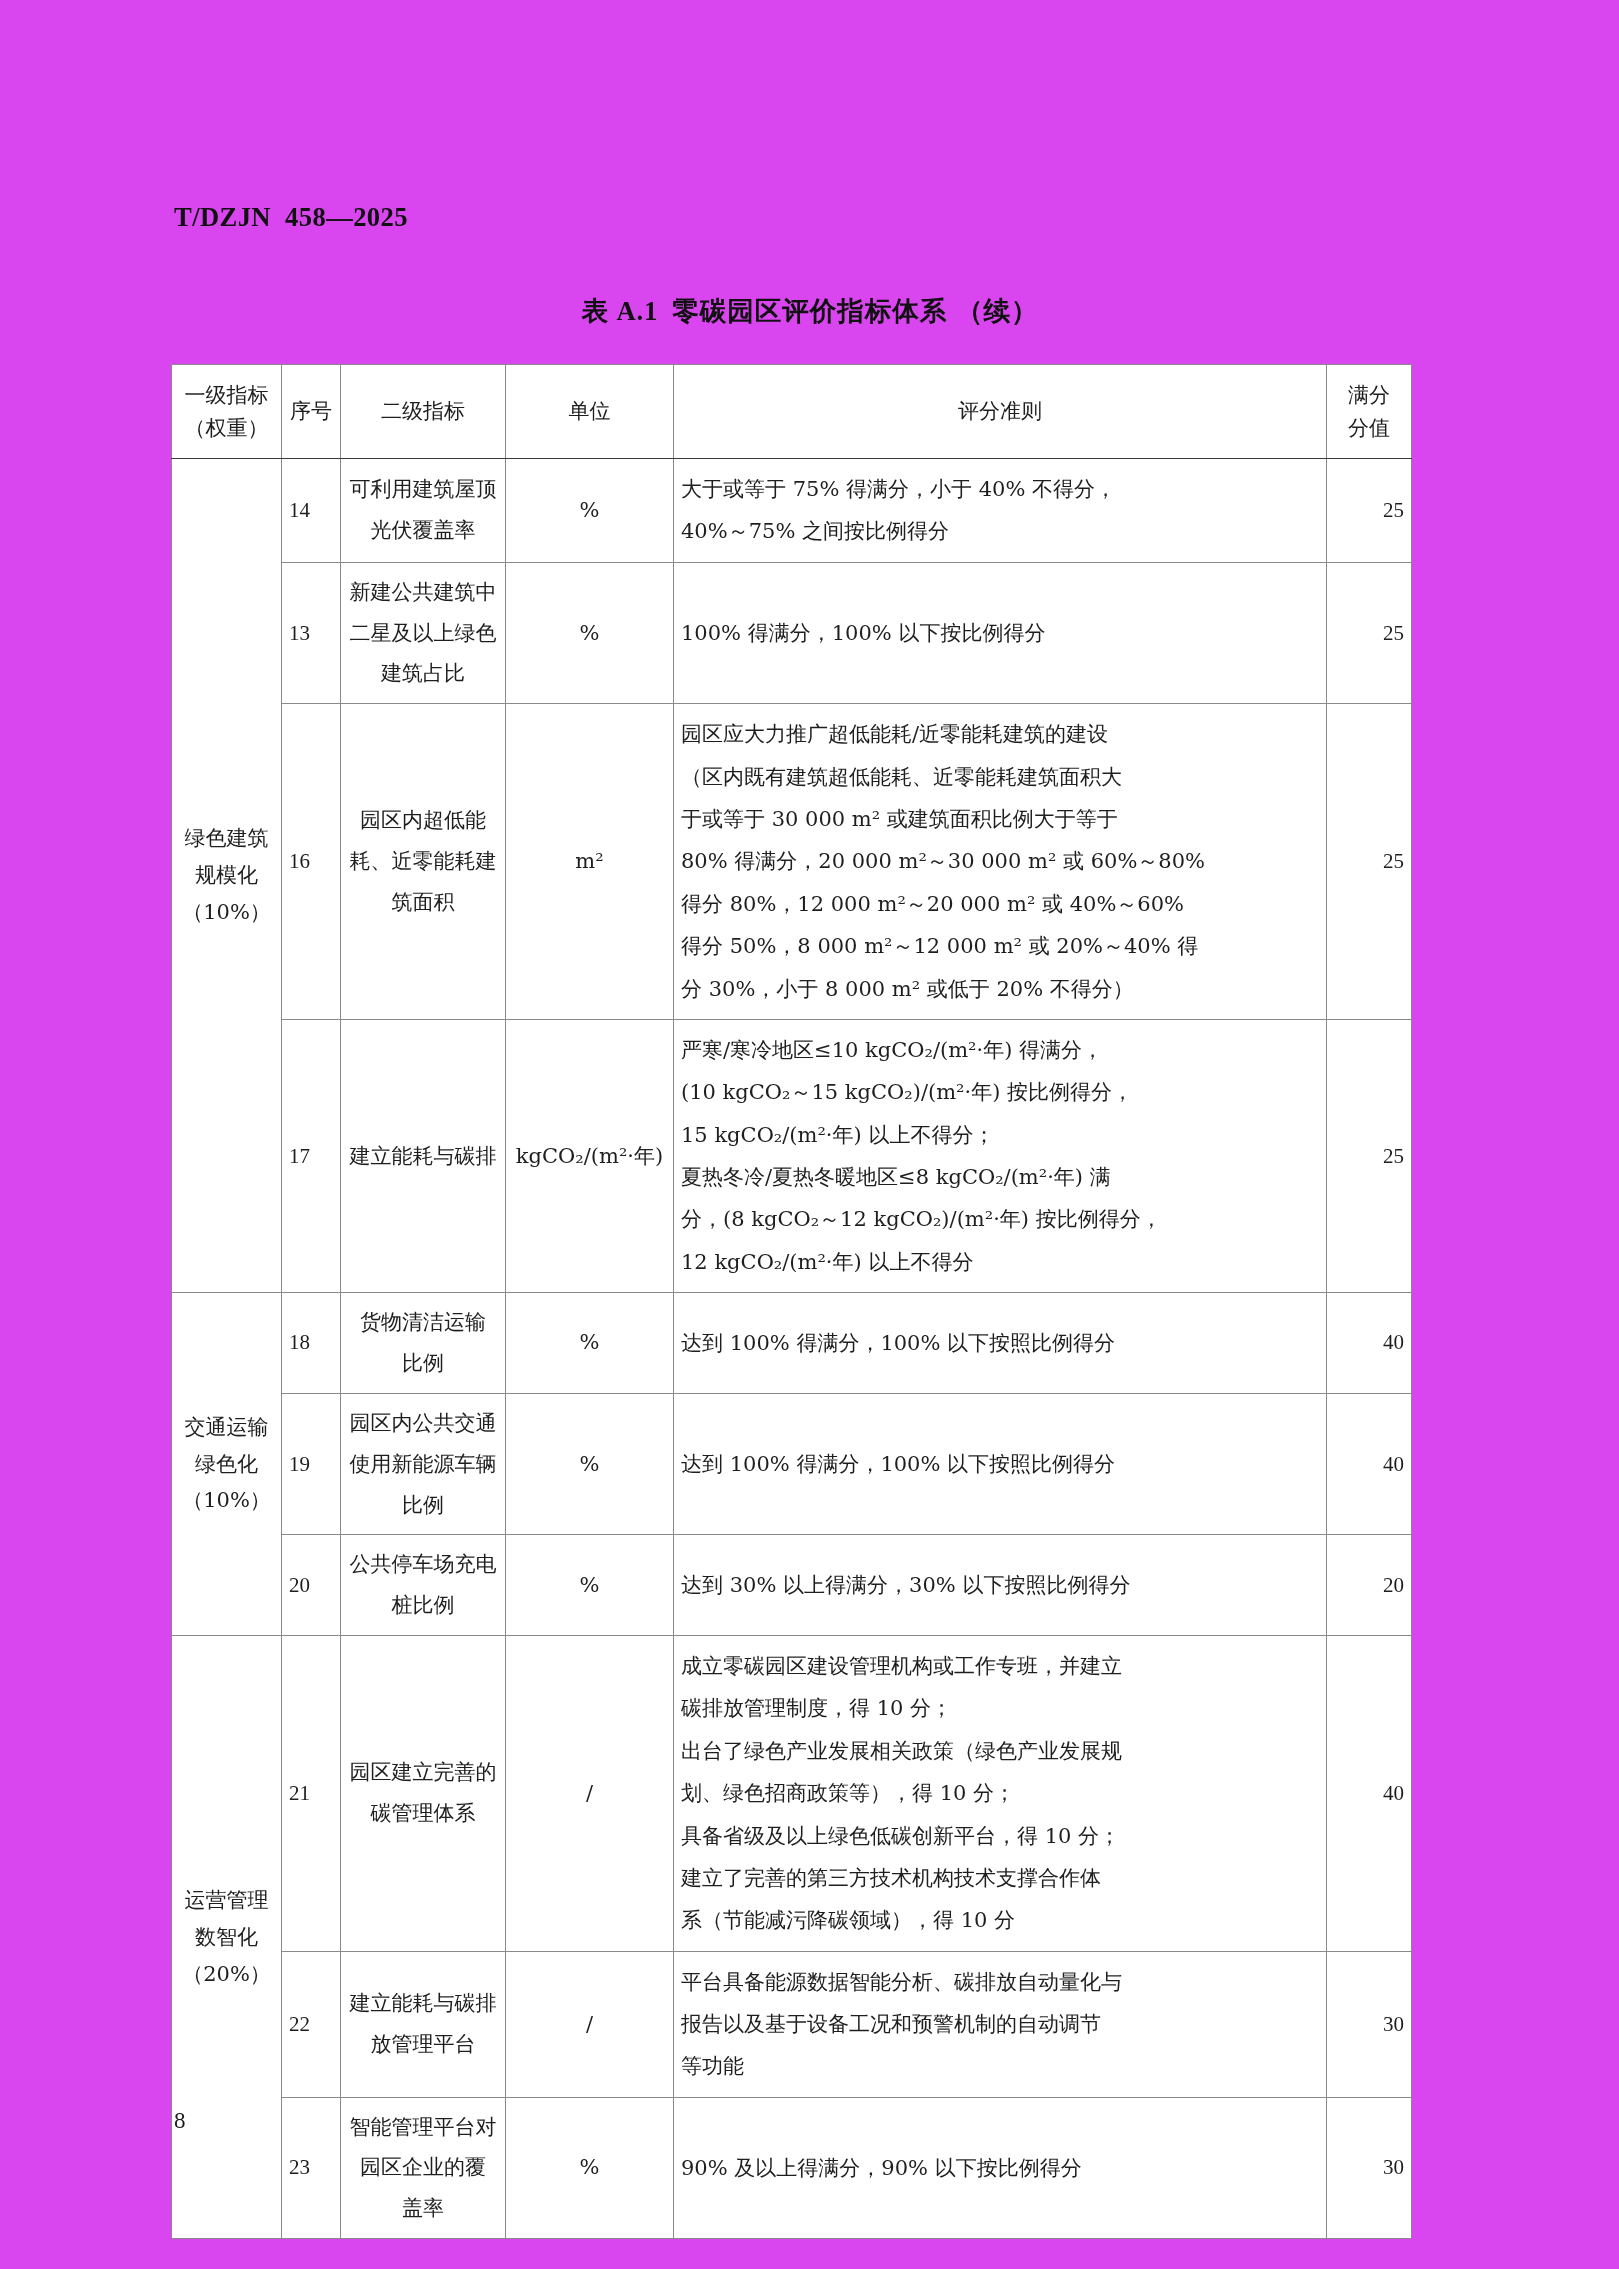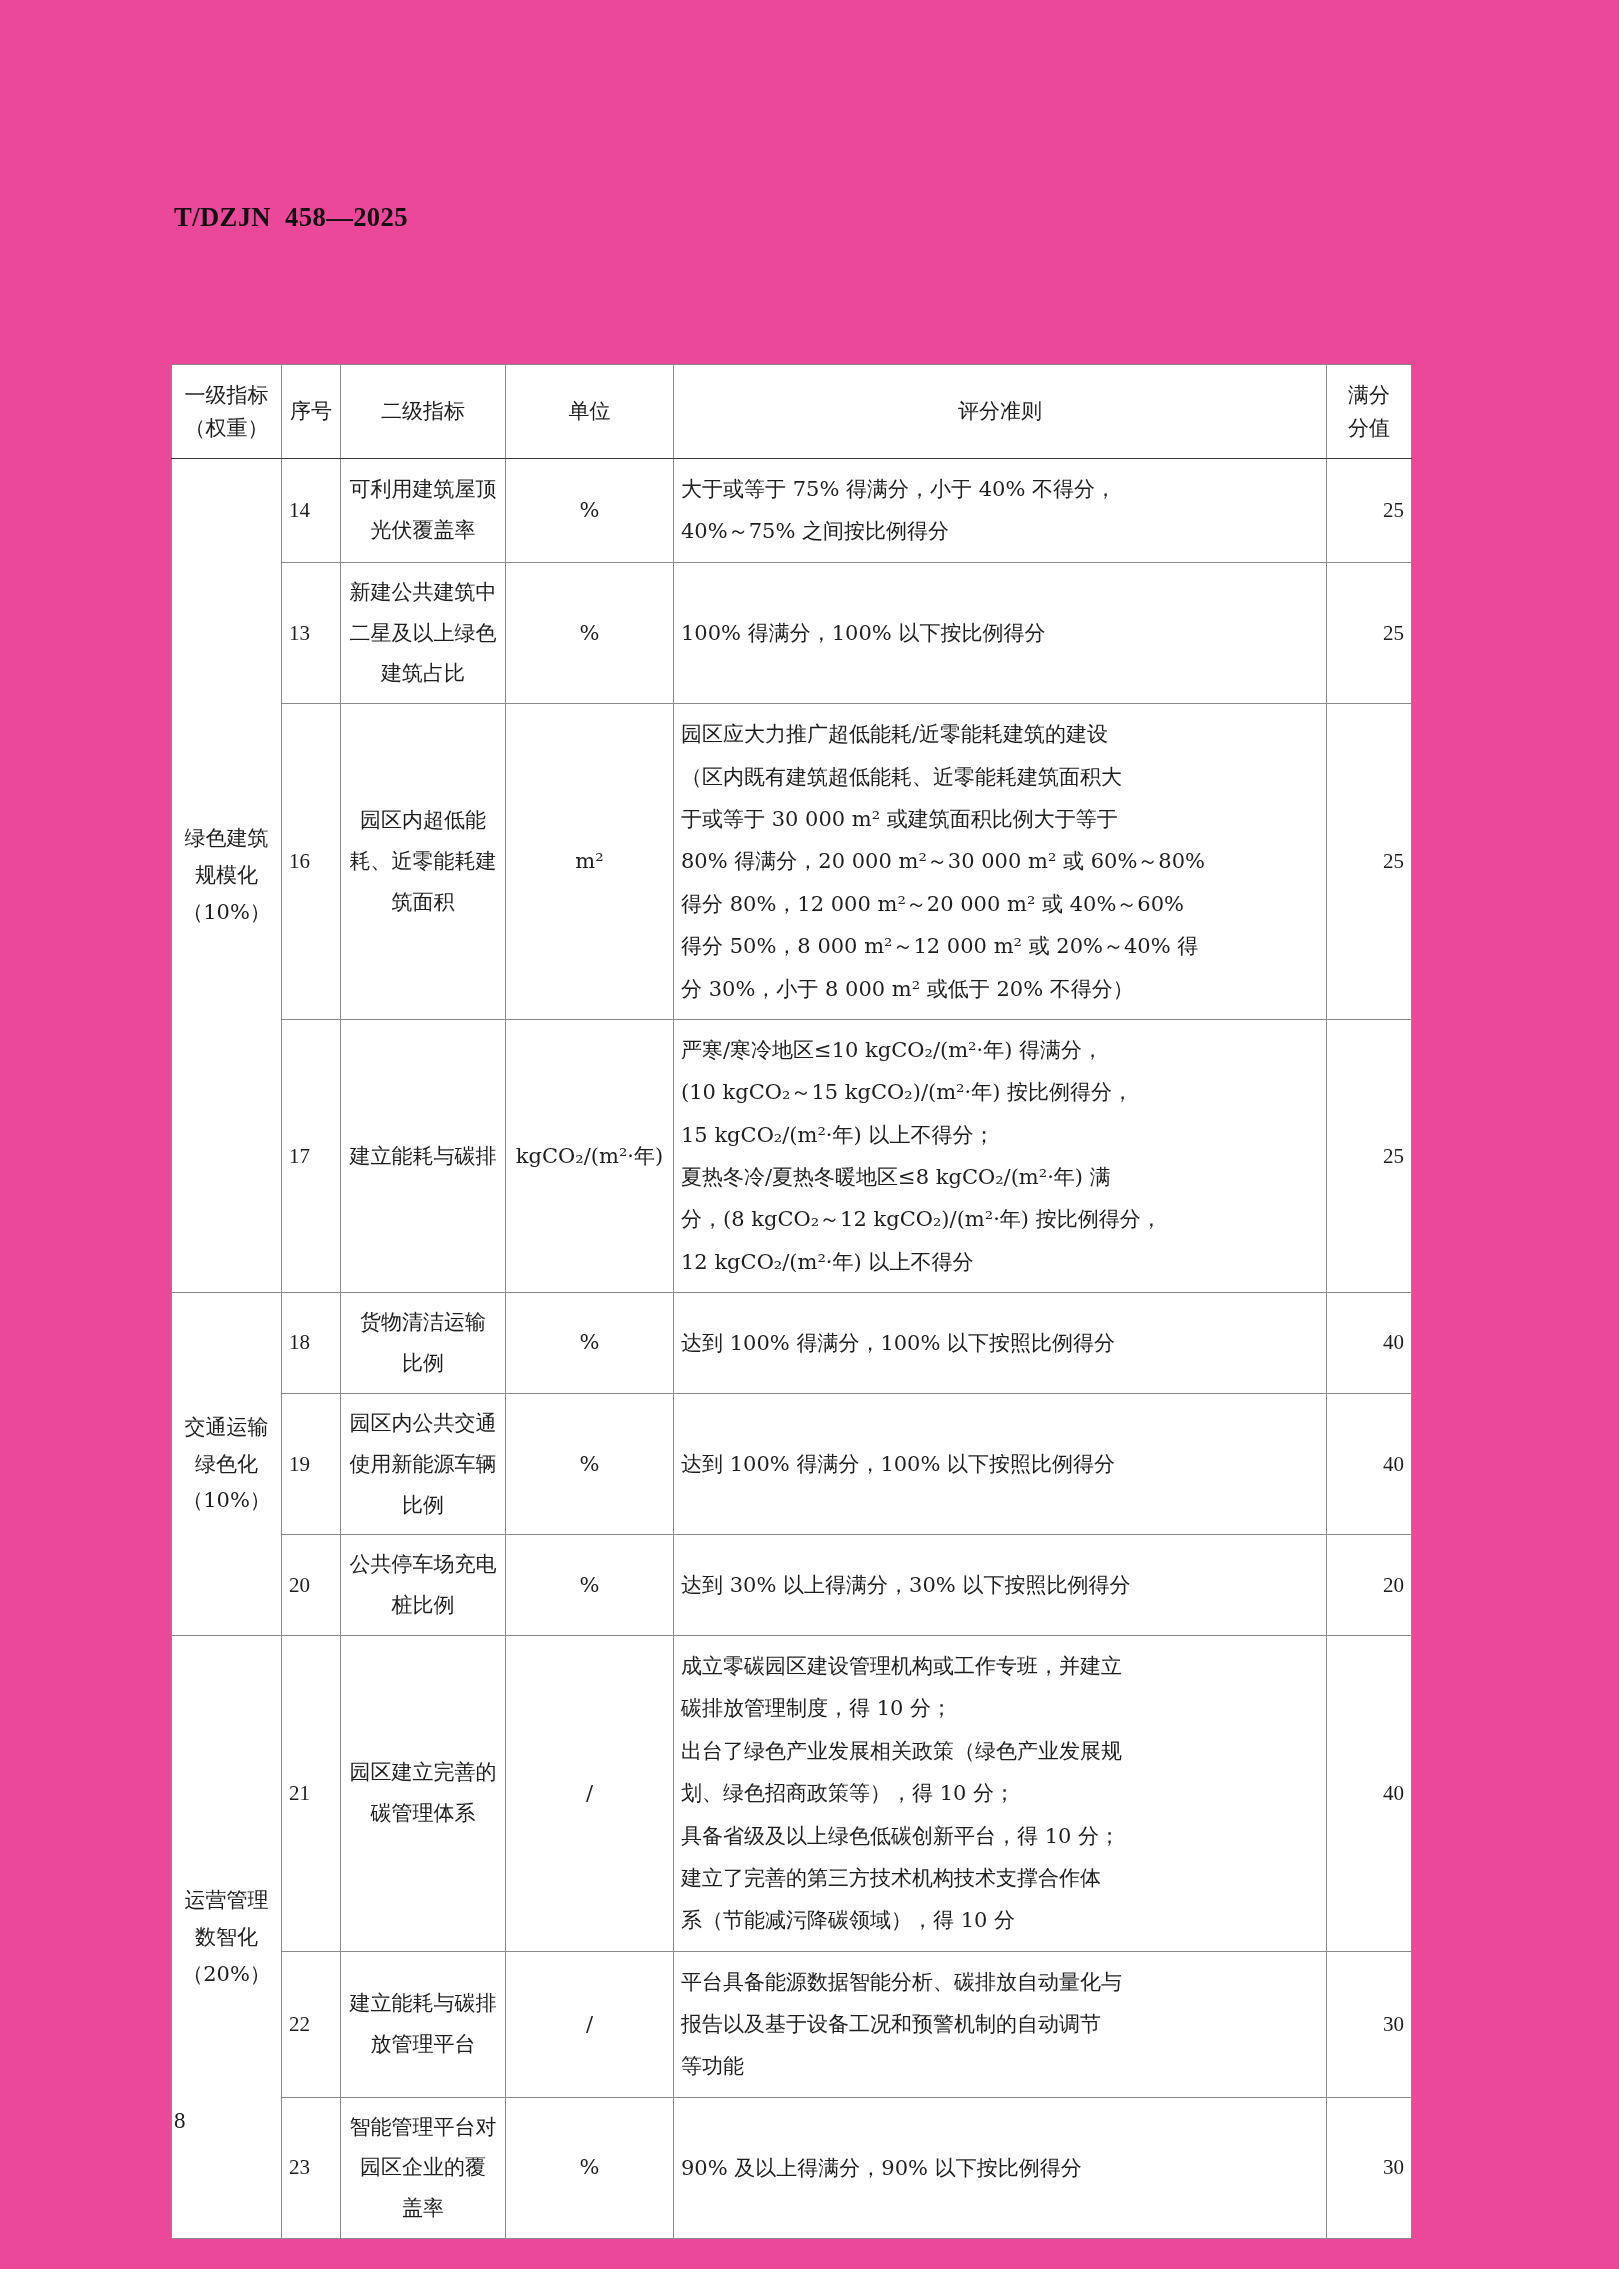--- a/index.html
+++ b/index.html
@@ -11,21 +11,21 @@
     width: 1620px;
     height: 2270px;
     position: relative;
     font-family: "DejaVu Serif", "Liberation Serif", serif;
     color: #1c1c1c;
     -webkit-font-smoothing: antialiased;
   }
   .page {
     position: absolute;
     inset: 0;
-    background: #ec4899;
+    background: #d946ef;
   }
 
   
   .doc-header {
     position: absolute;
     left: 174px;
     top: 202px;
     font-family: "Liberation Serif", "DejaVu Serif", serif;
     font-size: 26.6px;
     font-weight: 700;
@@ -121,20 +121,23 @@
     color: #1c1c1c;
   }
 </style>
 </head>
 <body>
 
 <div class="page">
 
   <div class="doc-header">T/DZJN  458—2025</div>
 
+  <div class="table-caption">
+    <span class="cap-num">表 A.1</span><span class="cap-title">零碳园区评价指标体系</span><span class="cap-cont">（续）</span>
+  </div>
 
   <div class="tbl-wrap">
     <table class="idx">
       <colgroup>
         <col class="col-l1">
           <col class="col-no">
           <col class="col-l2">
         <col class="col-unit">
           <col class="col-crit">
           <col class="col-max">

